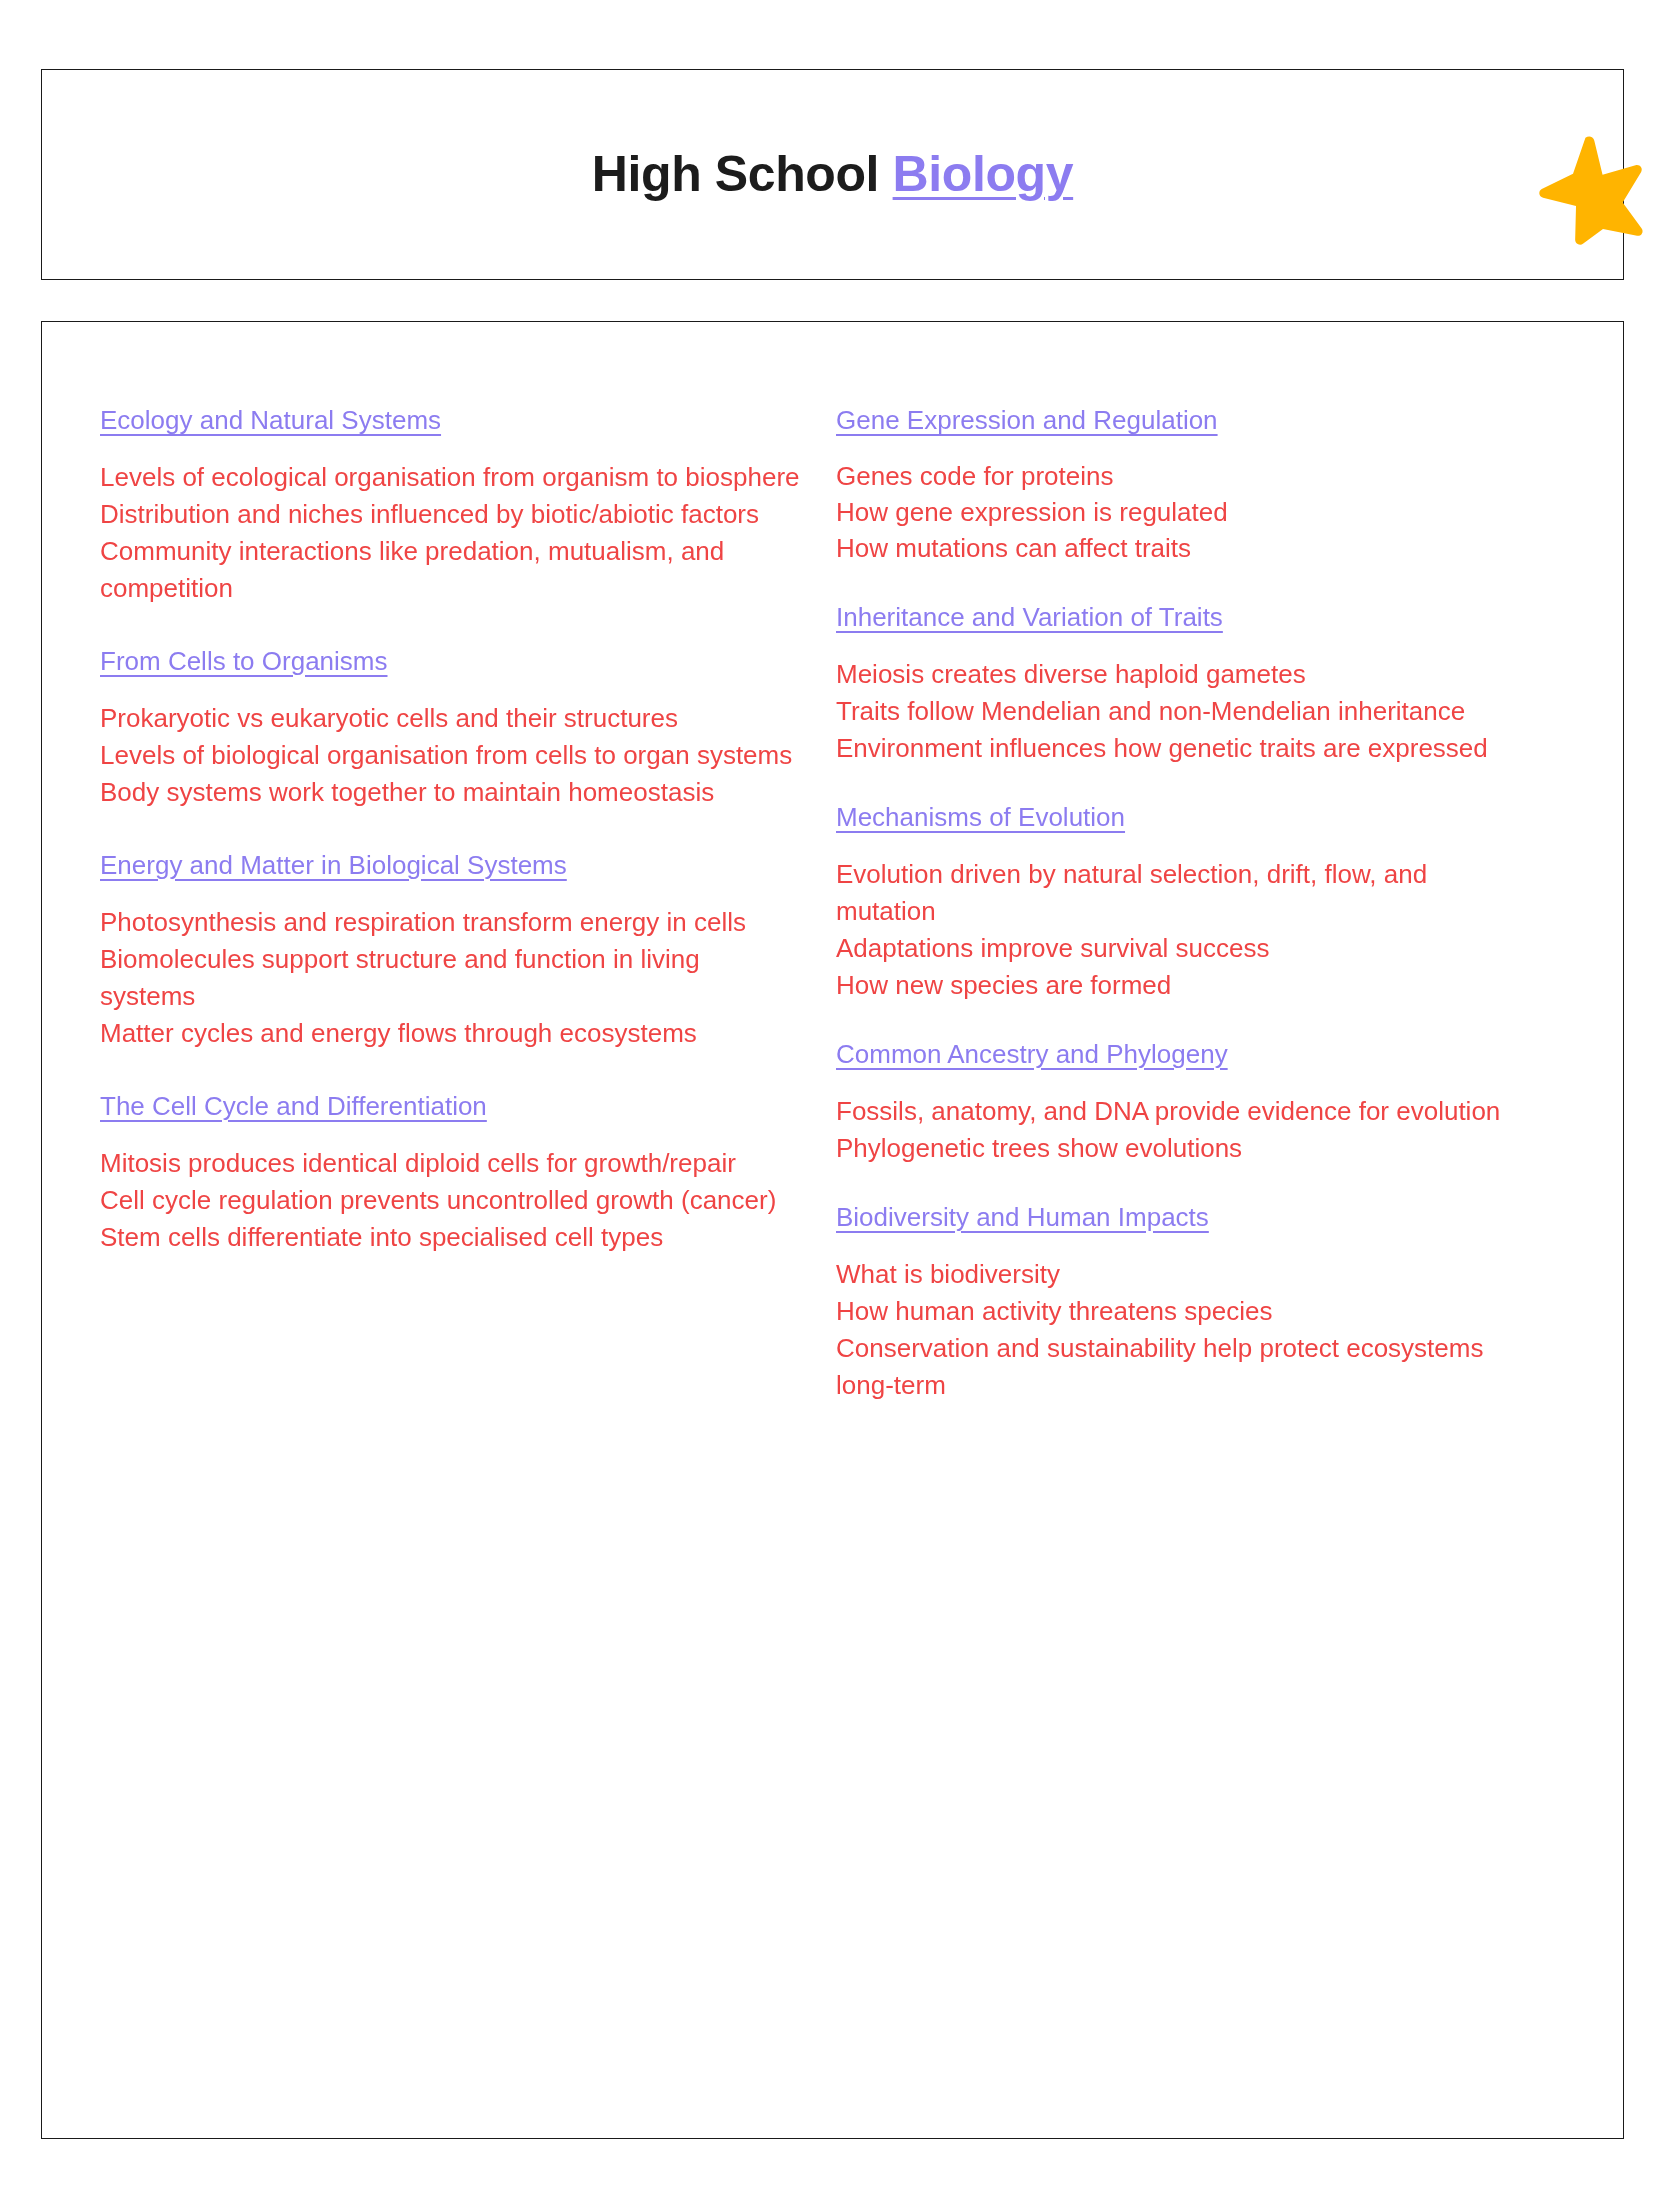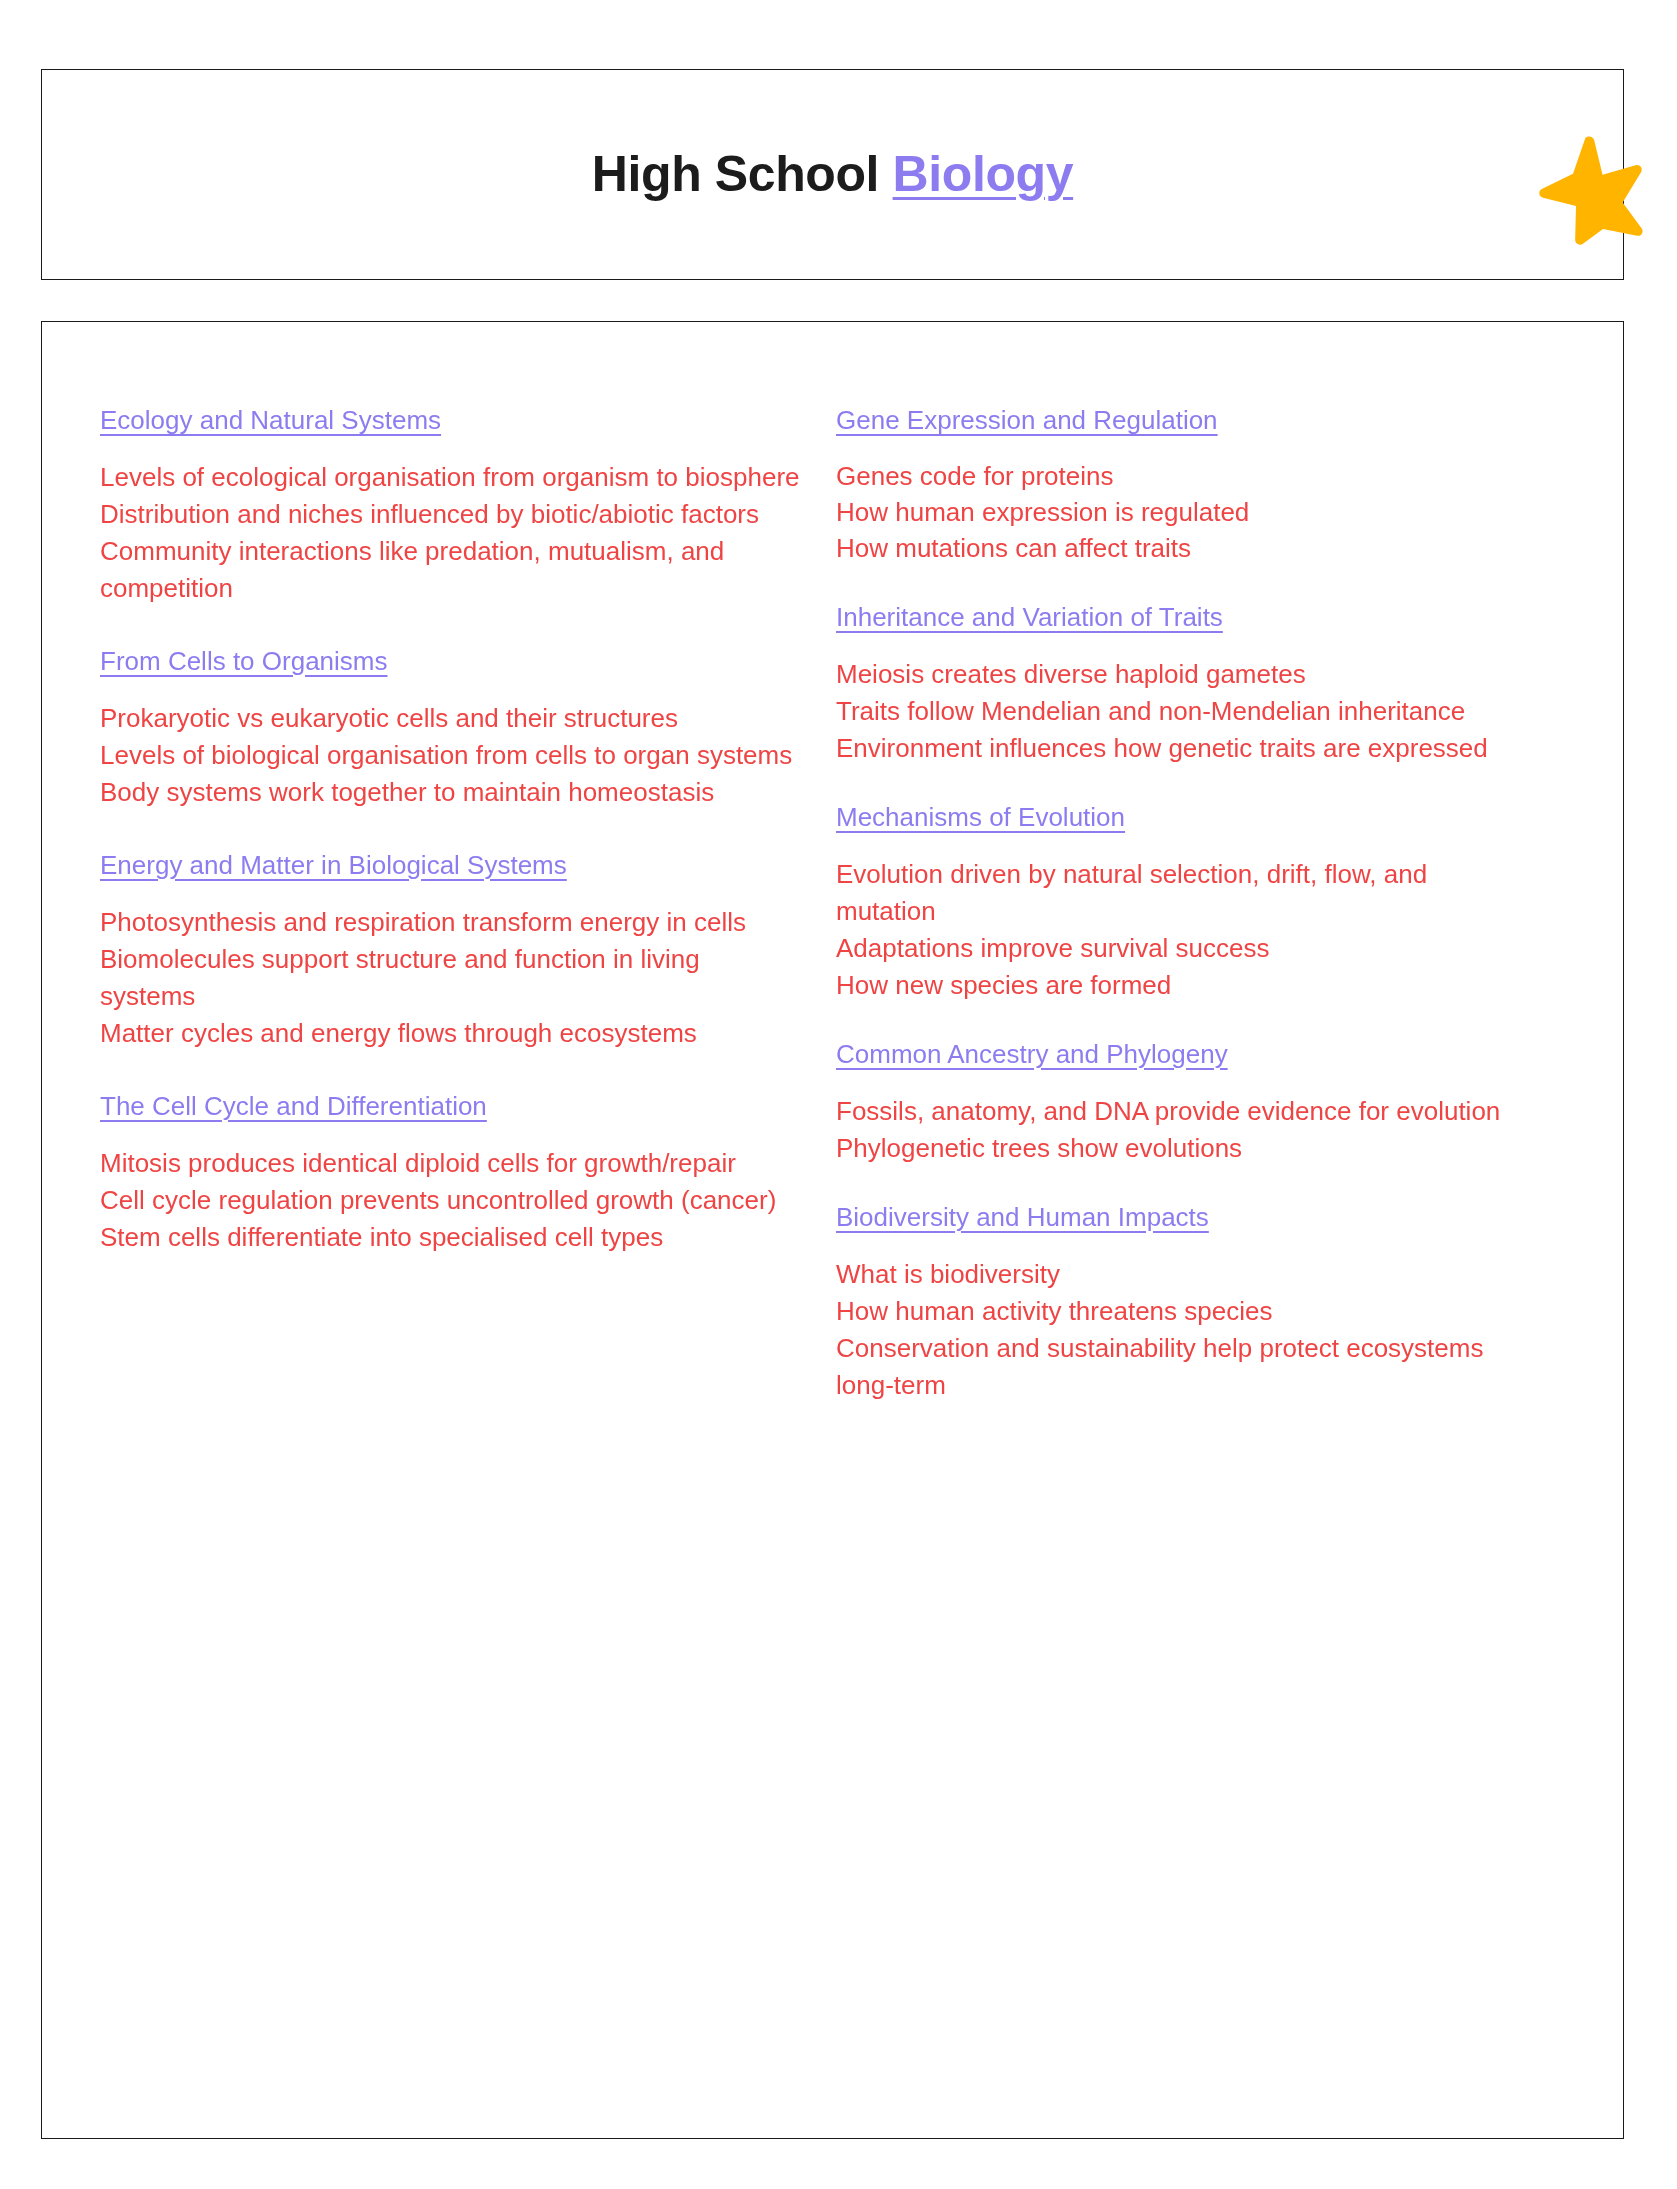--- a/index.html
+++ b/index.html
@@ -196,21 +196,21 @@
         </div>
 
       </div>
 
       <div class="col col-right">
 
         <div class="section">
           <div class="section-heading">Gene Expression and Regulation</div>
           <ul class="bullets tight">
             <li>Genes code for proteins</li>
-            <li>How human expression is regulated</li>
+            <li>How gene expression is regulated</li>
             <li>How mutations can affect traits</li>
           </ul>
         </div>
 
         <div class="section">
           <div class="section-heading">Inheritance and Variation of Traits</div>
           <ul class="bullets">
             <li>Meiosis creates diverse haploid gametes</li>
             <li>Traits follow Mendelian and non-Mendelian inheritance</li>
             <li>Environment influences how genetic traits are expressed</li>

